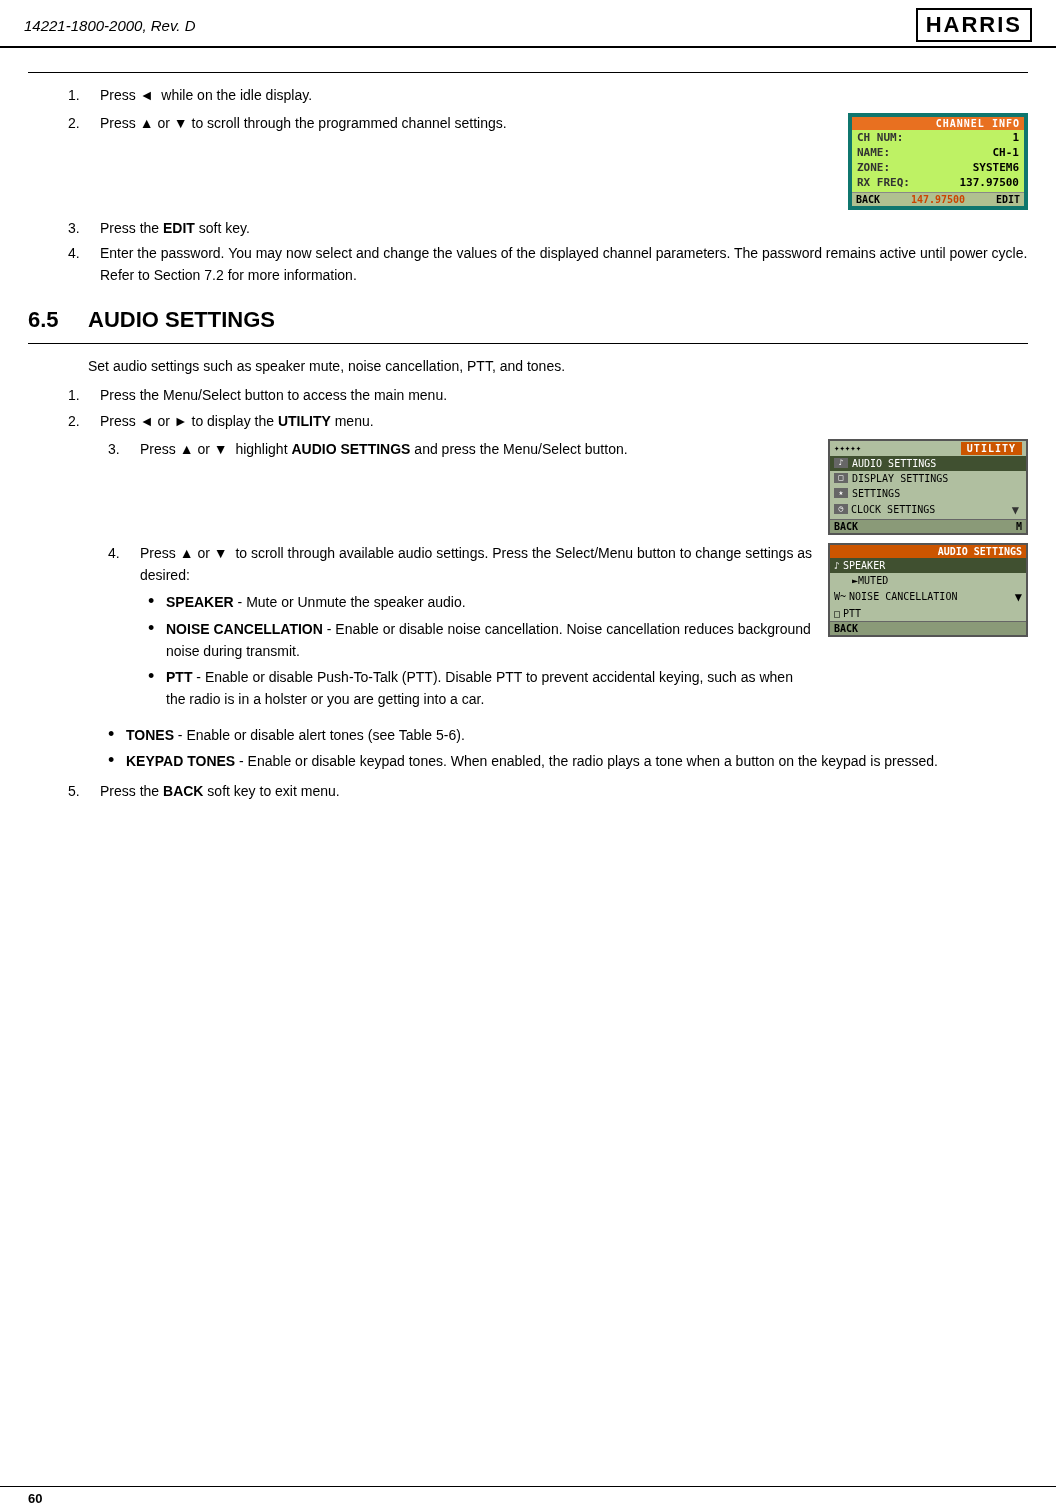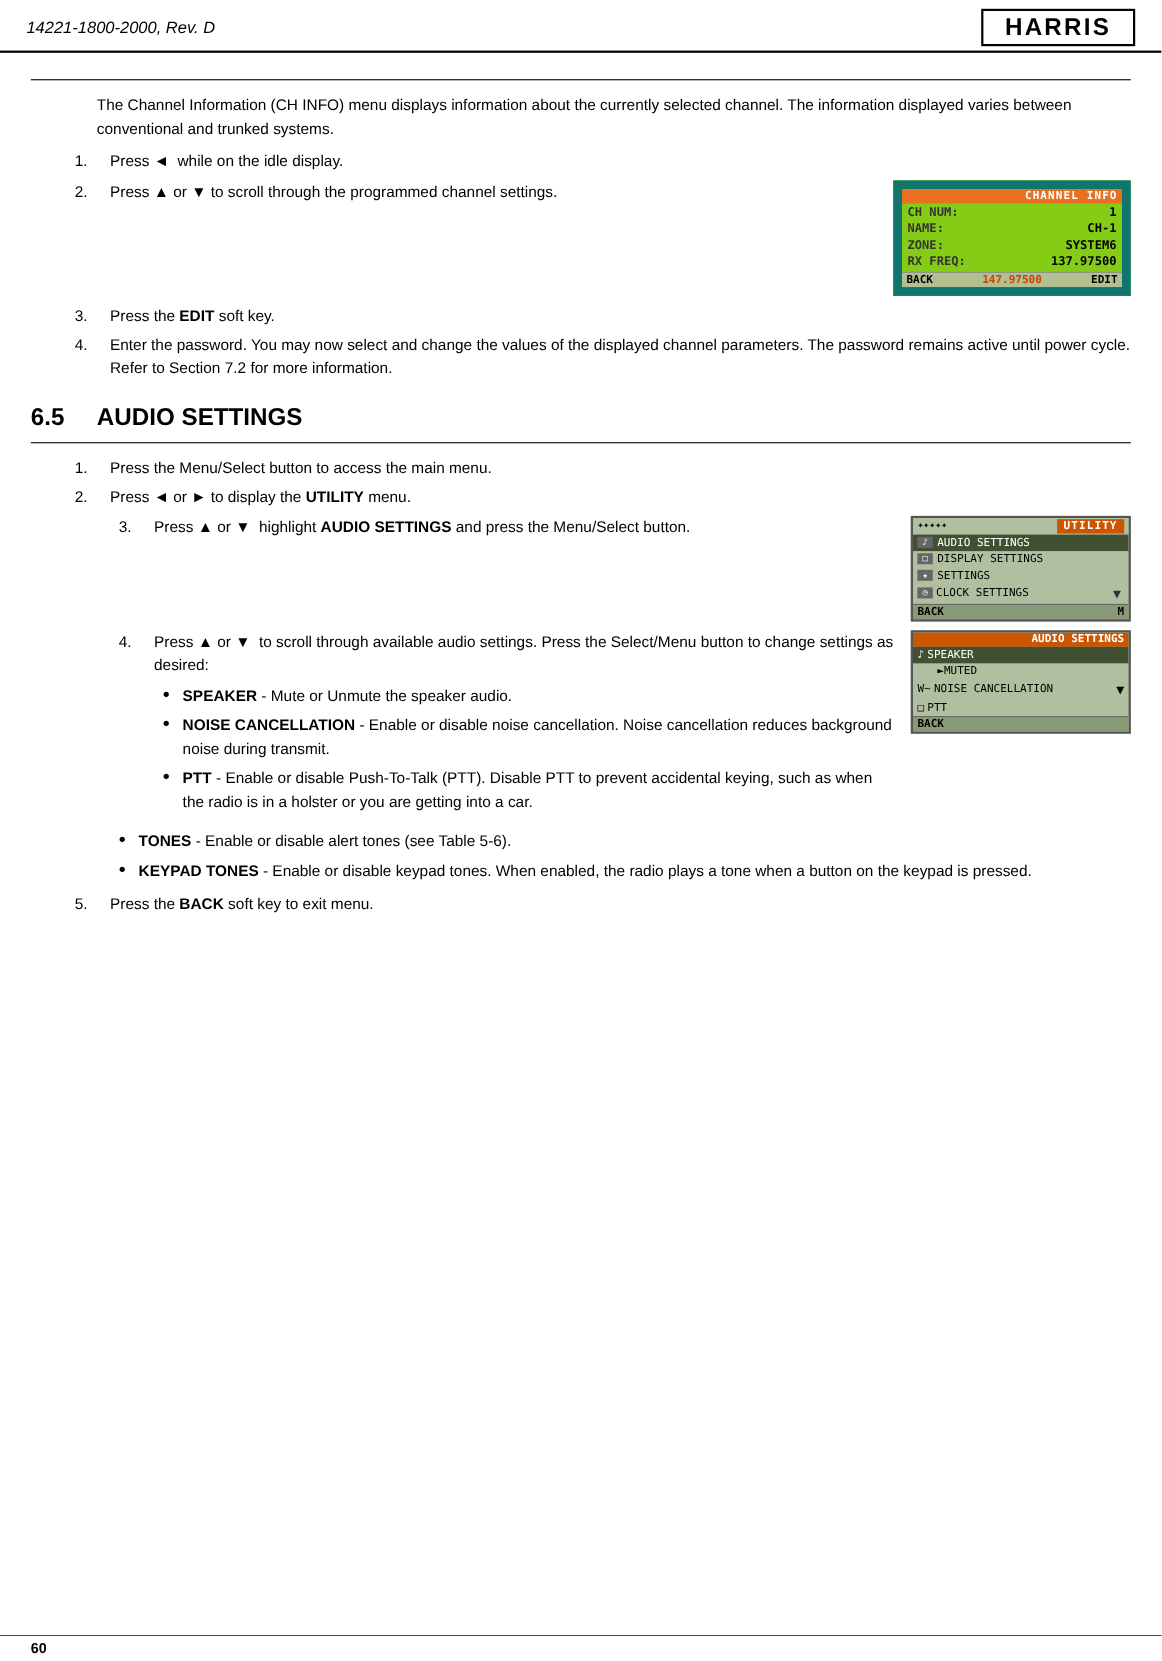--- a/index.html
+++ b/index.html
@@ -26,21 +26,21 @@
       font-size: 15px;
       font-style: italic;
       font-weight: normal;
     }
     .harris-logo {
       font-size: 22px;
       font-weight: bold;
       letter-spacing: 2px;
       font-family: Arial Black, sans-serif;
       border: 2px solid #000;
-      padding: 2px 20px;
+      padding: 2px 8px;
     }
 
     
     .content {
       padding: 18px 28px 28px 28px;
     }
 
     
     .section-heading {
       display: flex;
@@ -94,23 +94,23 @@
       align-items: flex-start;
       gap: 12px;
       margin-left: 40px;
       margin-bottom: 8px;
     }
     .text-col { flex: 1; }
     .image-col { flex-shrink: 0; }
 
     
     .radio-screen {
-      border: 8px solid #0f766e;
-      background: #84cc16;
-      width: 216px;
+      border: 4px solid #0f766e;
+      background: #bef264;
+      width: 180px;
       font-size: 10px;
       font-family: monospace;
       color: #000;
       padding: 0;
       overflow: hidden;
     }
     .screen-title-bar {
       background: #e87020;
       color: #fff;
       font-weight: bold;
@@ -283,21 +283,20 @@
 
 <div class="header">
   <span class="header-title">14221-1800-2000, Rev. D</span>
   <span class="harris-logo">HARRIS</span>
 </div>
 
 <div class="content">
 
   <hr class="section-divider">
 
-  <div class="body-text">The Channel Information (CH INFO) menu displays information about the currently selected channel. The information displayed varies between conventional and trunked systems.</div>
 
   <div class="num-list">
     <div class="num-list-item">
       <span class="num-label">1.</span>
       <span class="num-content">Press ◄&nbsp; while on the idle display.</span>
     </div>
   </div>
 
   <div class="content-with-image">
     <div class="text-col">
@@ -346,20 +345,21 @@
       <span class="num-content">Enter the password. You may now select and change the values of the displayed channel parameters. The password remains active until power cycle. Refer to Section 7.2 for more information.</span>
     </div>
   </div>
 
   <div class="section-heading" style="margin-top:20px;">
     <span class="section-number">6.5</span>
     <span class="section-title">AUDIO SETTINGS</span>
   </div>
   <hr class="section-divider">
 
+  <div class="body-text">Set audio settings such as speaker mute, noise cancellation, PTT, and tones.</div>
 
   <div class="num-list">
     <div class="num-list-item">
       <span class="num-label">1.</span>
       <span class="num-content">Press the Menu/Select button to access the main menu.</span>
     </div>
 
     <div class="num-list-item">
       <span class="num-label">2.</span>
       <span class="num-content">Press ◄ or ► to display the <strong>UTILITY</strong> menu.</span>

